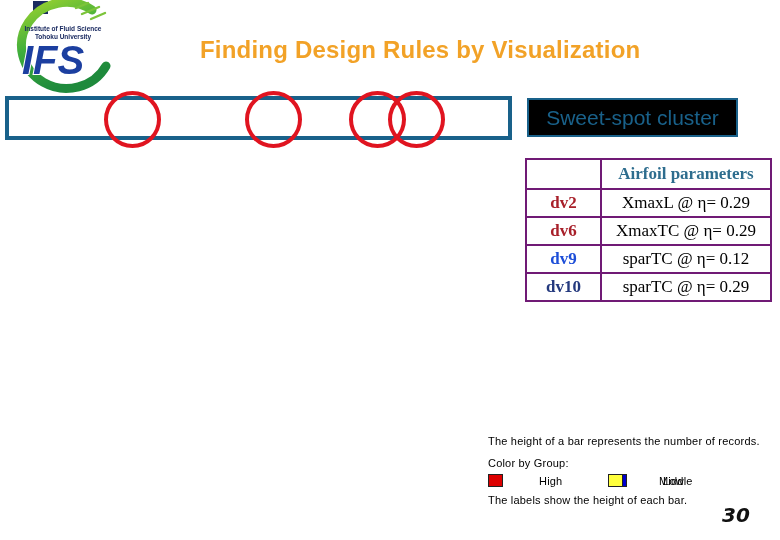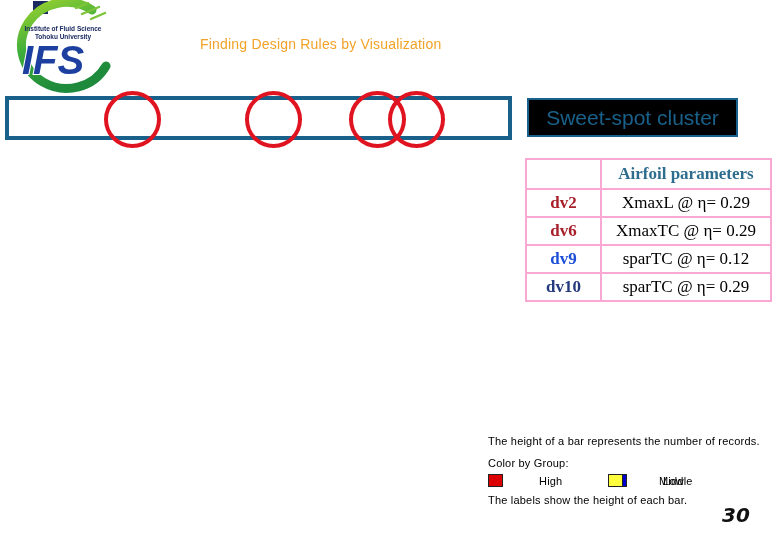--- a/index.html
+++ b/index.html
@@ -5,21 +5,21 @@
   html,body{margin:0;padding:0;background:#ffffff;}
   #slide{
     position:relative;width:780px;height:540px;background:#ffffff;
     overflow:hidden;font-family:"Liberation Sans",sans-serif;
   }
   
   #logo{position:absolute;left:6px;top:0px;width:112px;height:94px;}
   
   #title{
     position:absolute;left:200px;top:36px;
-    font-size:14px;font-weight:normal;color:#f2a227;
+    font-size:24px;font-weight:bold;color:#f2a227;
     letter-spacing:0.2px;white-space:nowrap;
   }
   
   #bar-rect{
     position:absolute;left:5px;top:96px;width:507px;height:44px;
     border:4px solid #19618a;background:#ffffff;box-sizing:border-box;
   }
   .red-circle{
     position:absolute;width:57px;height:57px;box-sizing:border-box;
     border:4px solid #e01420;border-radius:50%;background:transparent;
@@ -35,21 +35,21 @@
     display:flex;align-items:center;justify-content:center;
     font-size:21px;color:#19618a;white-space:nowrap;background:#000000;
   }
   
   #param-table{
     position:absolute;left:525px;top:158px;
     border-collapse:collapse;table-layout:fixed;
     font-family:"Liberation Serif",serif;
   }
   #param-table td{
-    border:2px solid #f9a8d4;text-align:center;vertical-align:middle;
+    border:2px solid #701a75;text-align:center;vertical-align:middle;
     padding:0 2px;background:#fff;
   }
   #param-table .col-key{width:69px;border-radius:12px;}
   #param-table .col-val{width:164px;}
   #param-table tr{height:28px;}
   #param-table tr.hdr{height:30px;}
   .hdr-cell{font-weight:bold;font-size:17px;color:#2e6d8e;}
   .key-cell{font-weight:bold;font-size:17px;}
   .val-cell{font-size:17px;color:#000;white-space:nowrap;}
   

